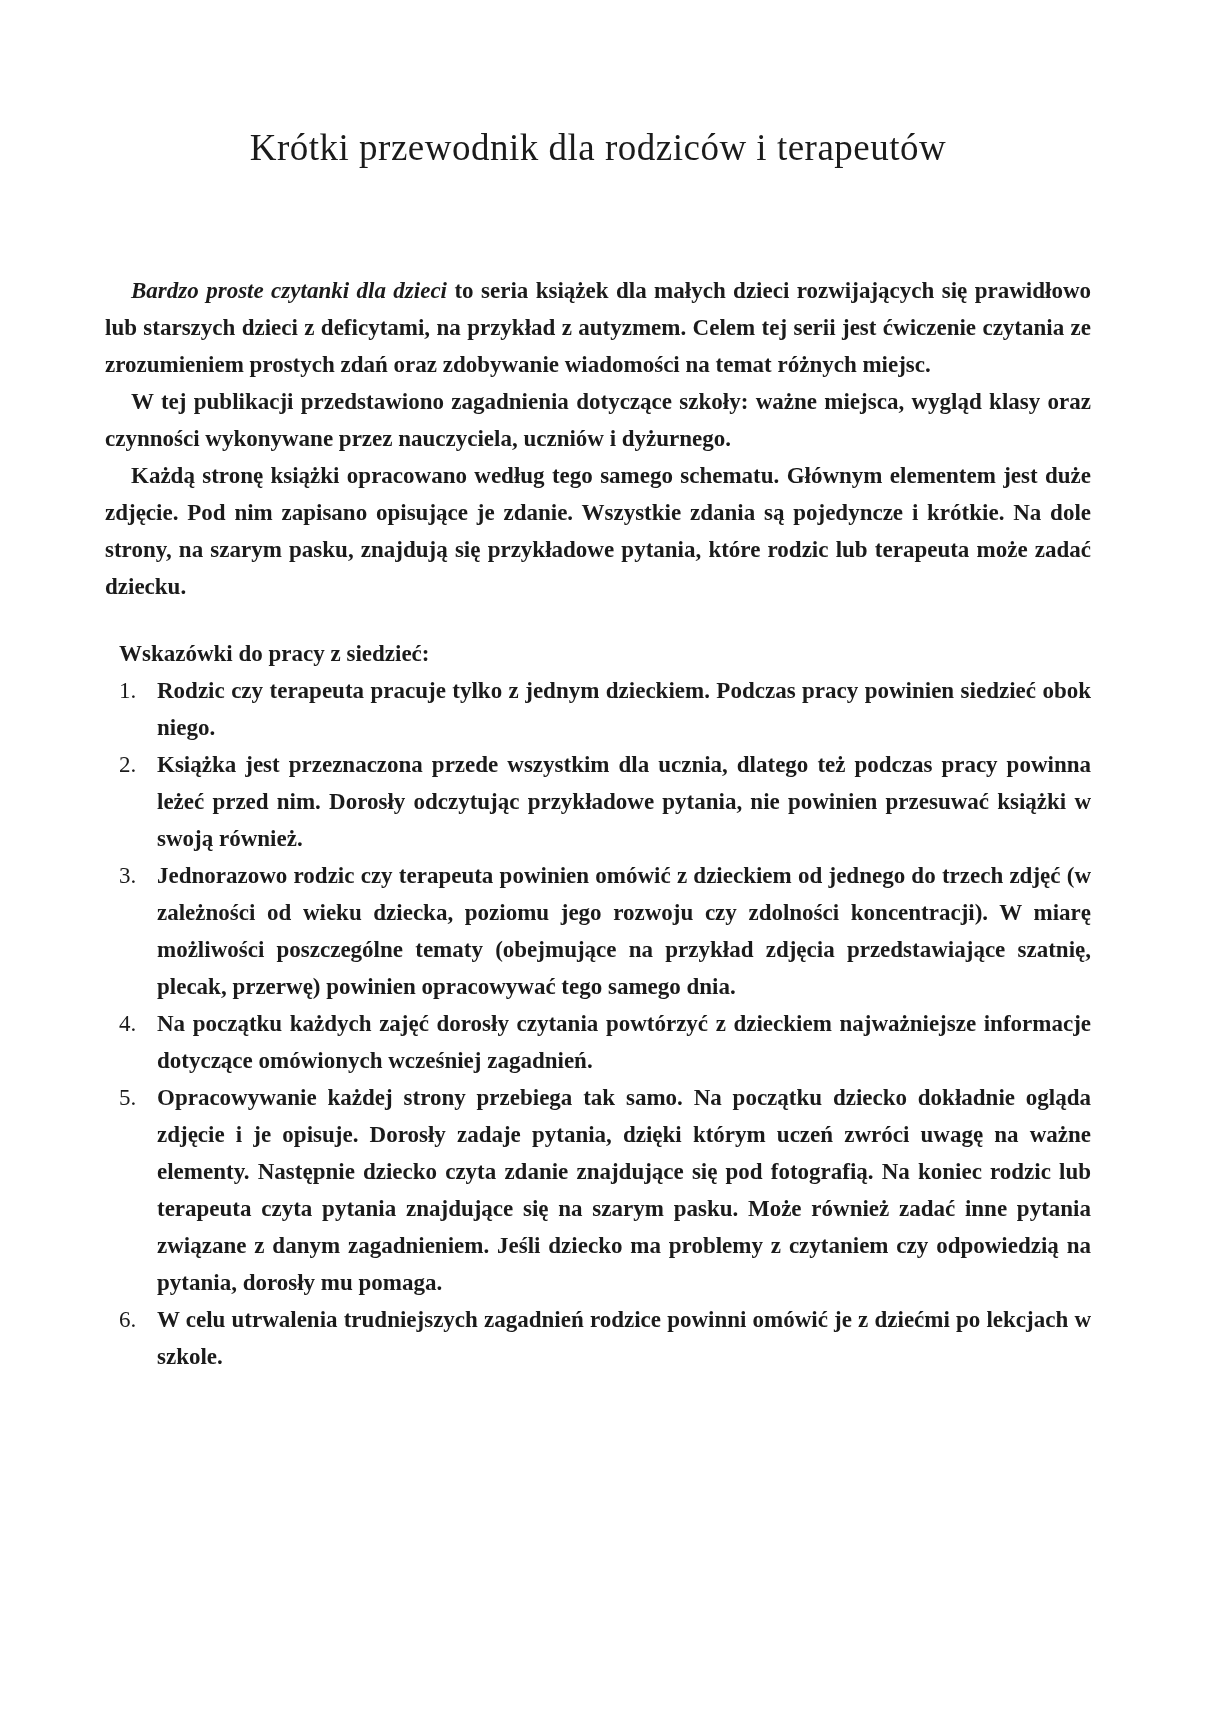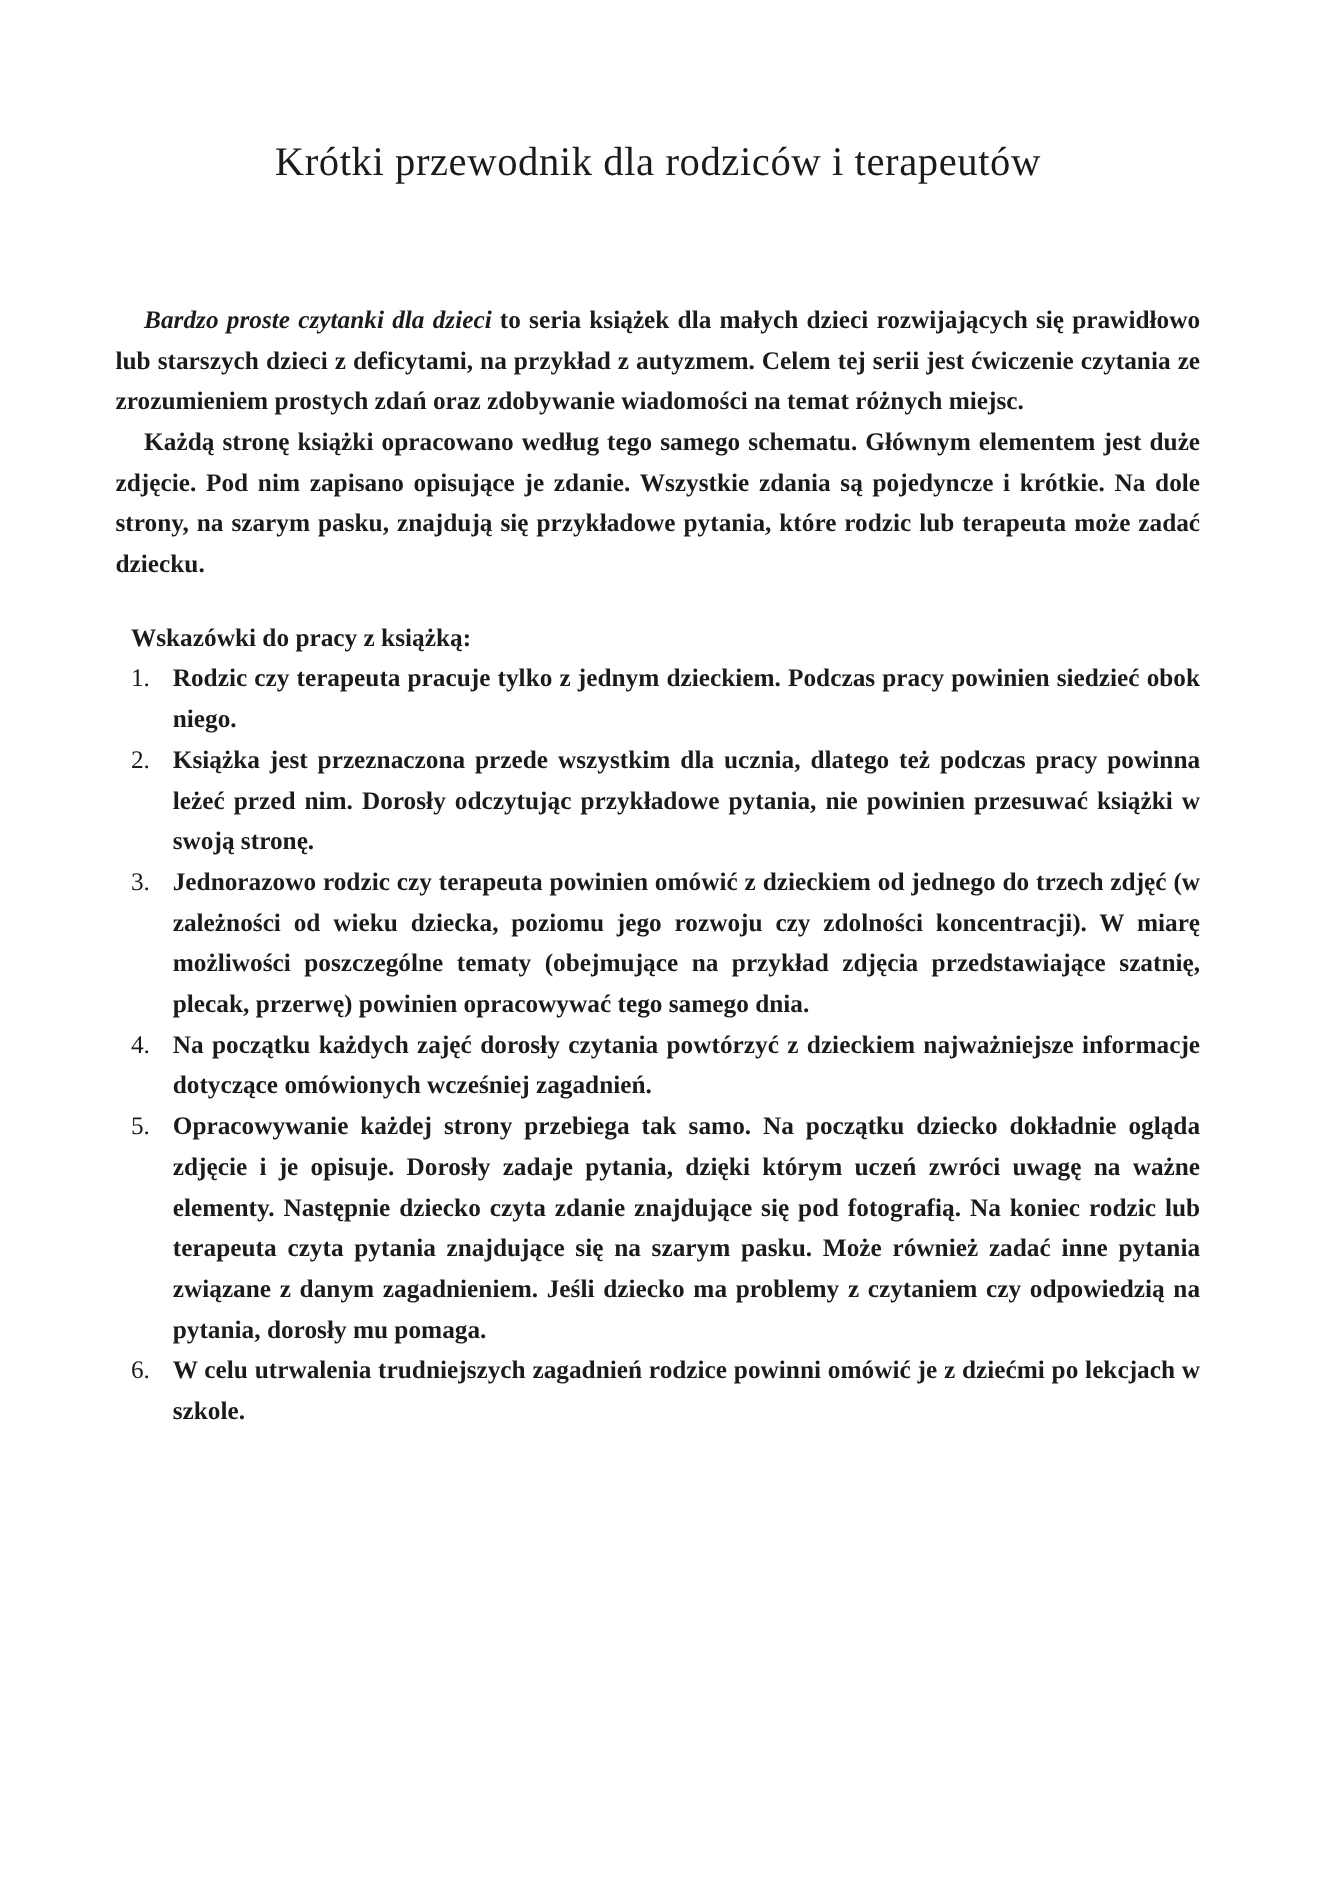--- a/index.html
+++ b/index.html
@@ -64,35 +64,36 @@
 <body>
 
 <div class="page">
 
   <h1 class="doc-title">Krótki przewodnik dla rodziców i terapeutów</h1>
 
   <div class="body-text">
 
     <p class="para"><em class="series-title">Bardzo proste czytanki dla dzieci</em><span> to seria książek dla małych dzieci rozwijających się prawidłowo lub starszych dzieci z deficytami, na przykład z autyzmem. Celem tej serii jest ćwiczenie czytania ze zrozumieniem prostych zdań oraz zdobywanie wiadomości na temat różnych miejsc.</span></p>
 
+    <p class="para">W tej publikacji przedstawiono zagadnienia dotyczące szkoły: ważne miejsca, wygląd klasy oraz czynności wykonywane przez nauczyciela, uczniów i dyżurnego.</p>
 
     <p class="para">Każdą stronę książki opracowano według tego samego schematu. Głównym elementem jest duże zdjęcie. Pod nim zapisano opisujące je zdanie. Wszystkie zdania są pojedyncze i krótkie. Na dole strony, na szarym pasku, znajdują się przykładowe pytania, które rodzic lub terapeuta może zadać dziecku.</p>
 
-    <h2 class="section-heading">Wskazówki do pracy z książką:</h2>
+    <h2 class="section-heading">Wskazówki do pracy z siedzieć:</h2>
 
     <ol class="guidelines">
 
       <li class="guideline-item">
         <span class="guideline-number">1.</span>
         <span class="guideline-text">Rodzic czy terapeuta pracuje tylko z jednym dzieckiem. Podczas pracy powinien siedzieć obok niego.</span>
       </li>
 
       <li class="guideline-item">
         <span class="guideline-number">2.</span>
-        <span class="guideline-text">Książka jest przeznaczona przede wszystkim dla ucznia, dlatego też podczas pracy powinna leżeć przed nim. Dorosły odczytując przykładowe pytania, nie powinien przesuwać książki w swoją stronę.</span>
+        <span class="guideline-text">Książka jest przeznaczona przede wszystkim dla ucznia, dlatego też podczas pracy powinna leżeć przed nim. Dorosły odczytując przykładowe pytania, nie powinien przesuwać książki w swoją również.</span>
       </li>
 
       <li class="guideline-item">
         <span class="guideline-number">3.</span>
         <span class="guideline-text">Jednorazowo rodzic czy terapeuta powinien omówić z dzieckiem od jednego do trzech zdjęć (w zależności od wieku dziecka, poziomu jego rozwoju czy zdolności koncentracji). W miarę możliwości poszczególne tematy (obejmujące na przykład zdjęcia przedstawiające szatnię, plecak, przerwę) powinien opracowywać tego samego dnia.</span>
       </li>
 
       <li class="guideline-item">
         <span class="guideline-number">4.</span>
         <span class="guideline-text">Na początku każdych zajęć dorosły czytania powtórzyć z dzieckiem najważniejsze informacje dotyczące omówionych wcześniej zagadnień.</span>

